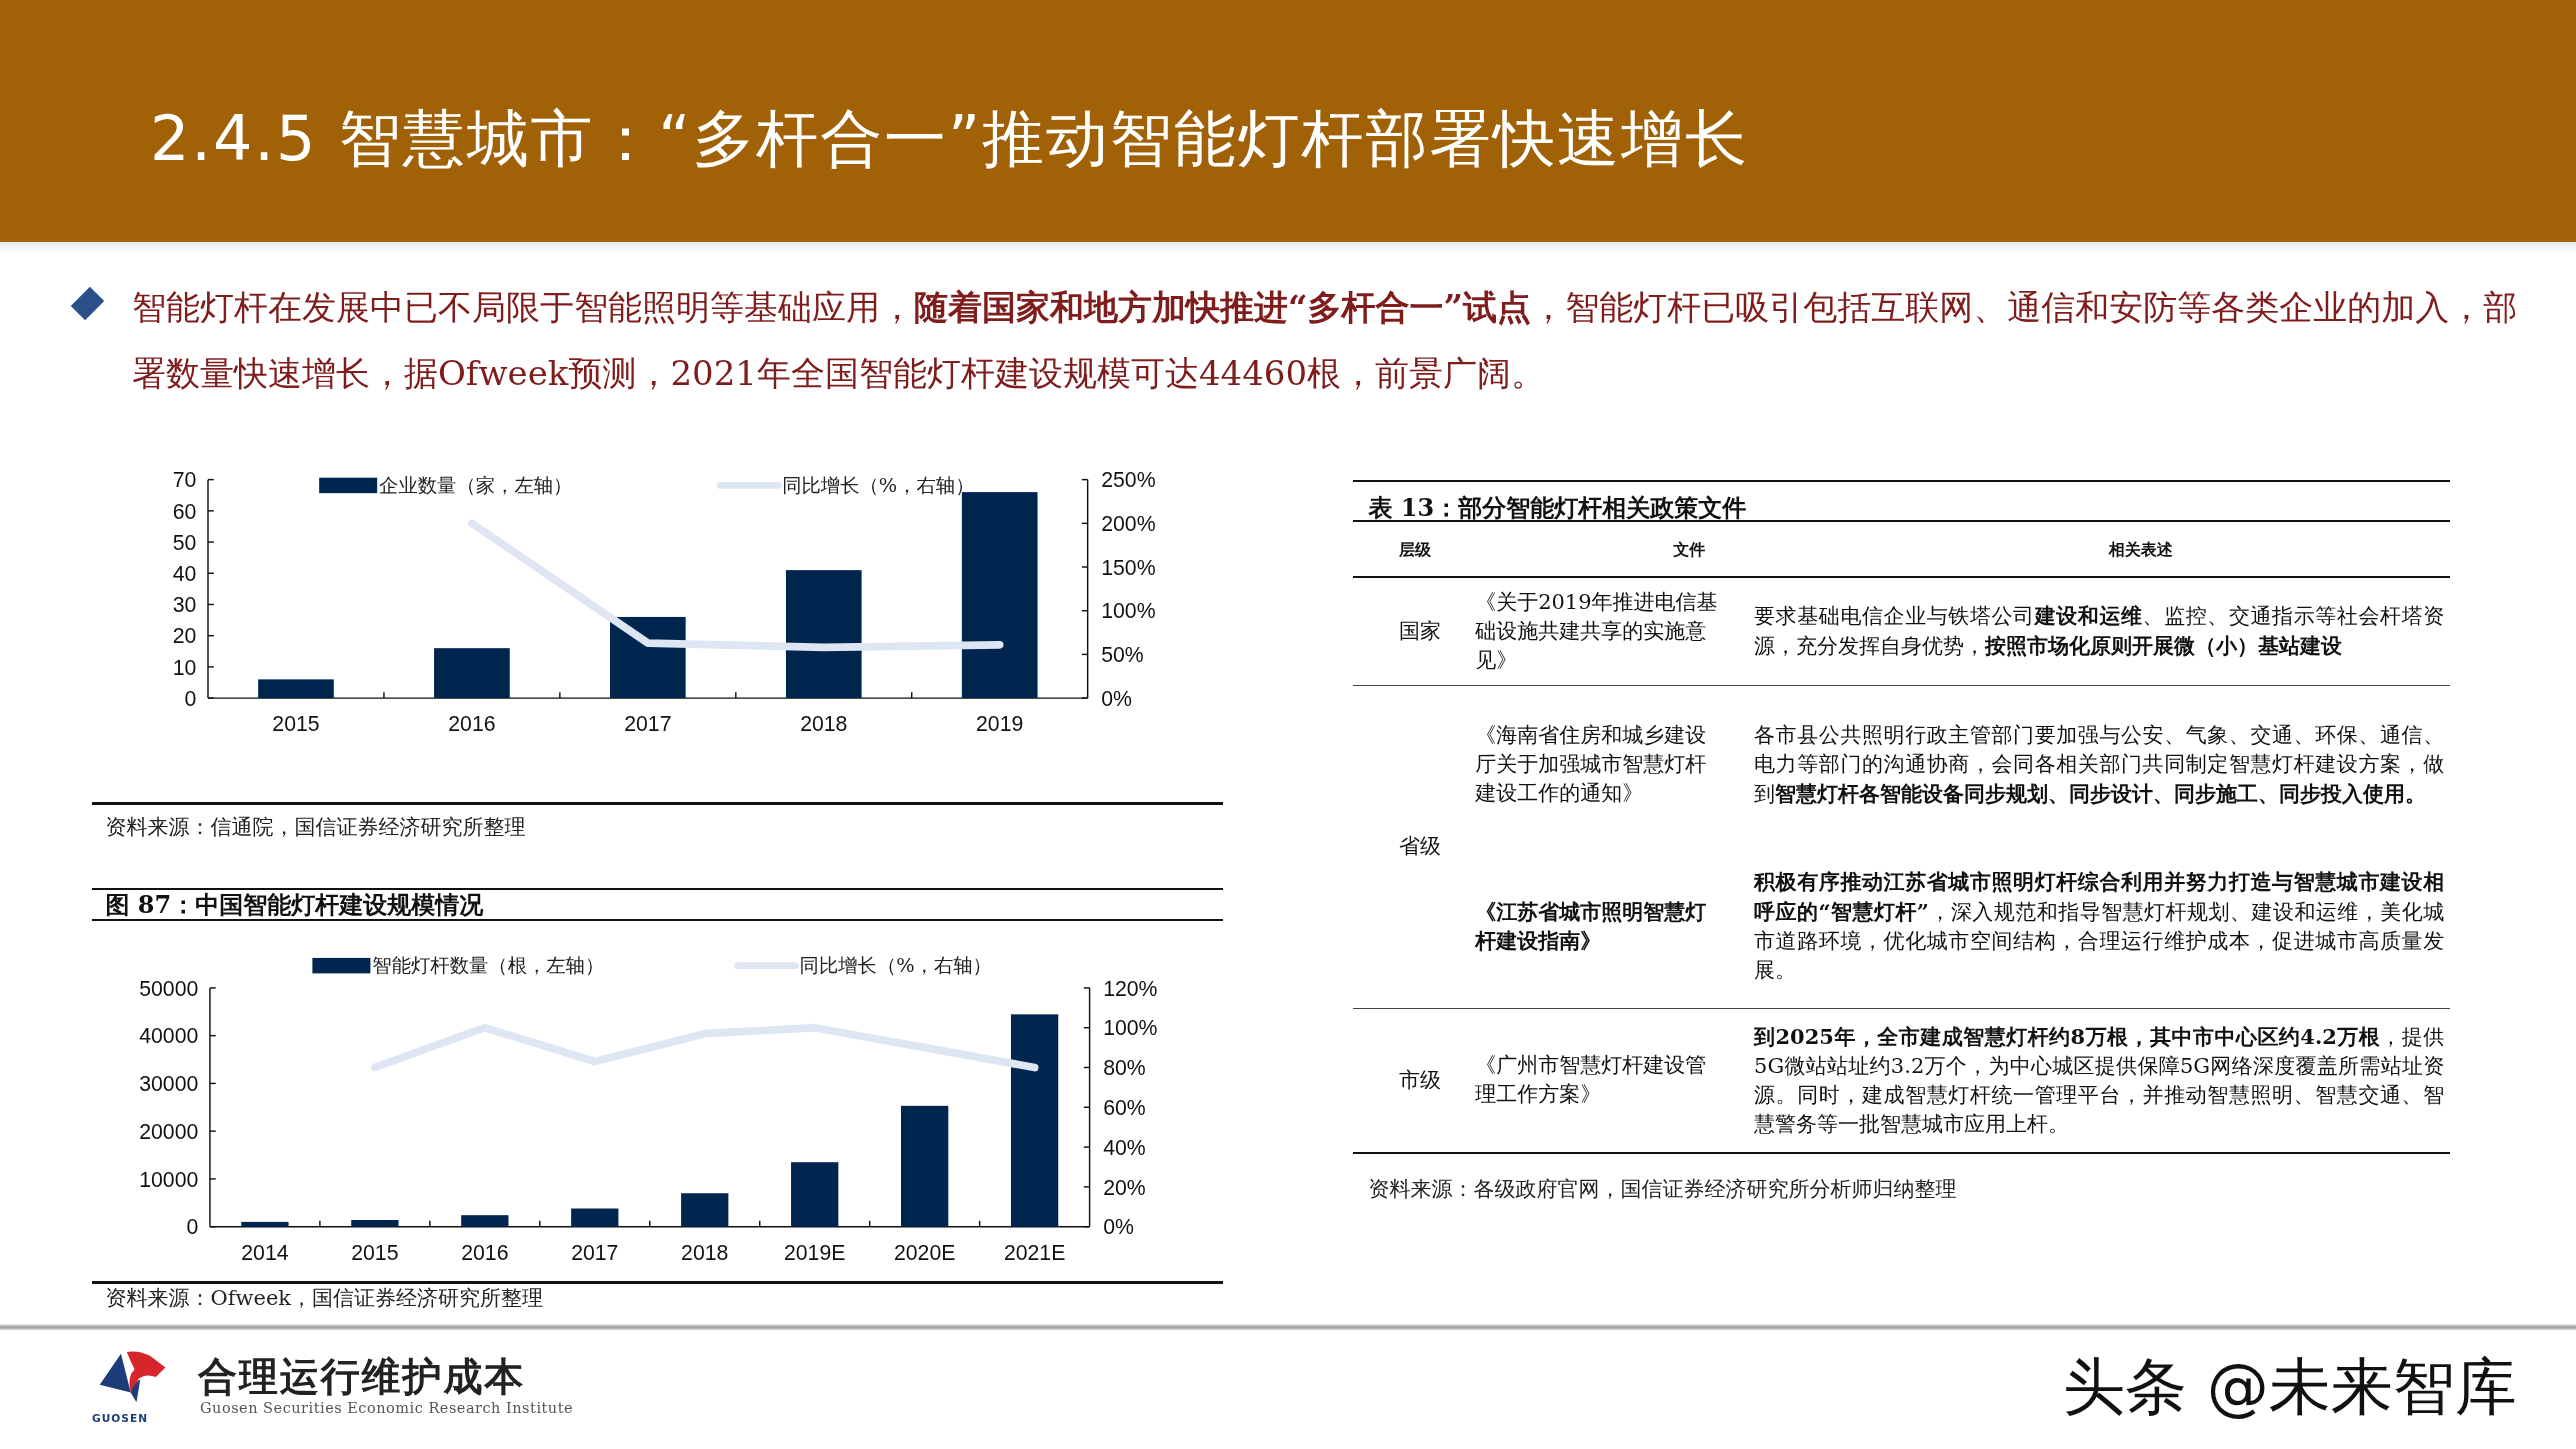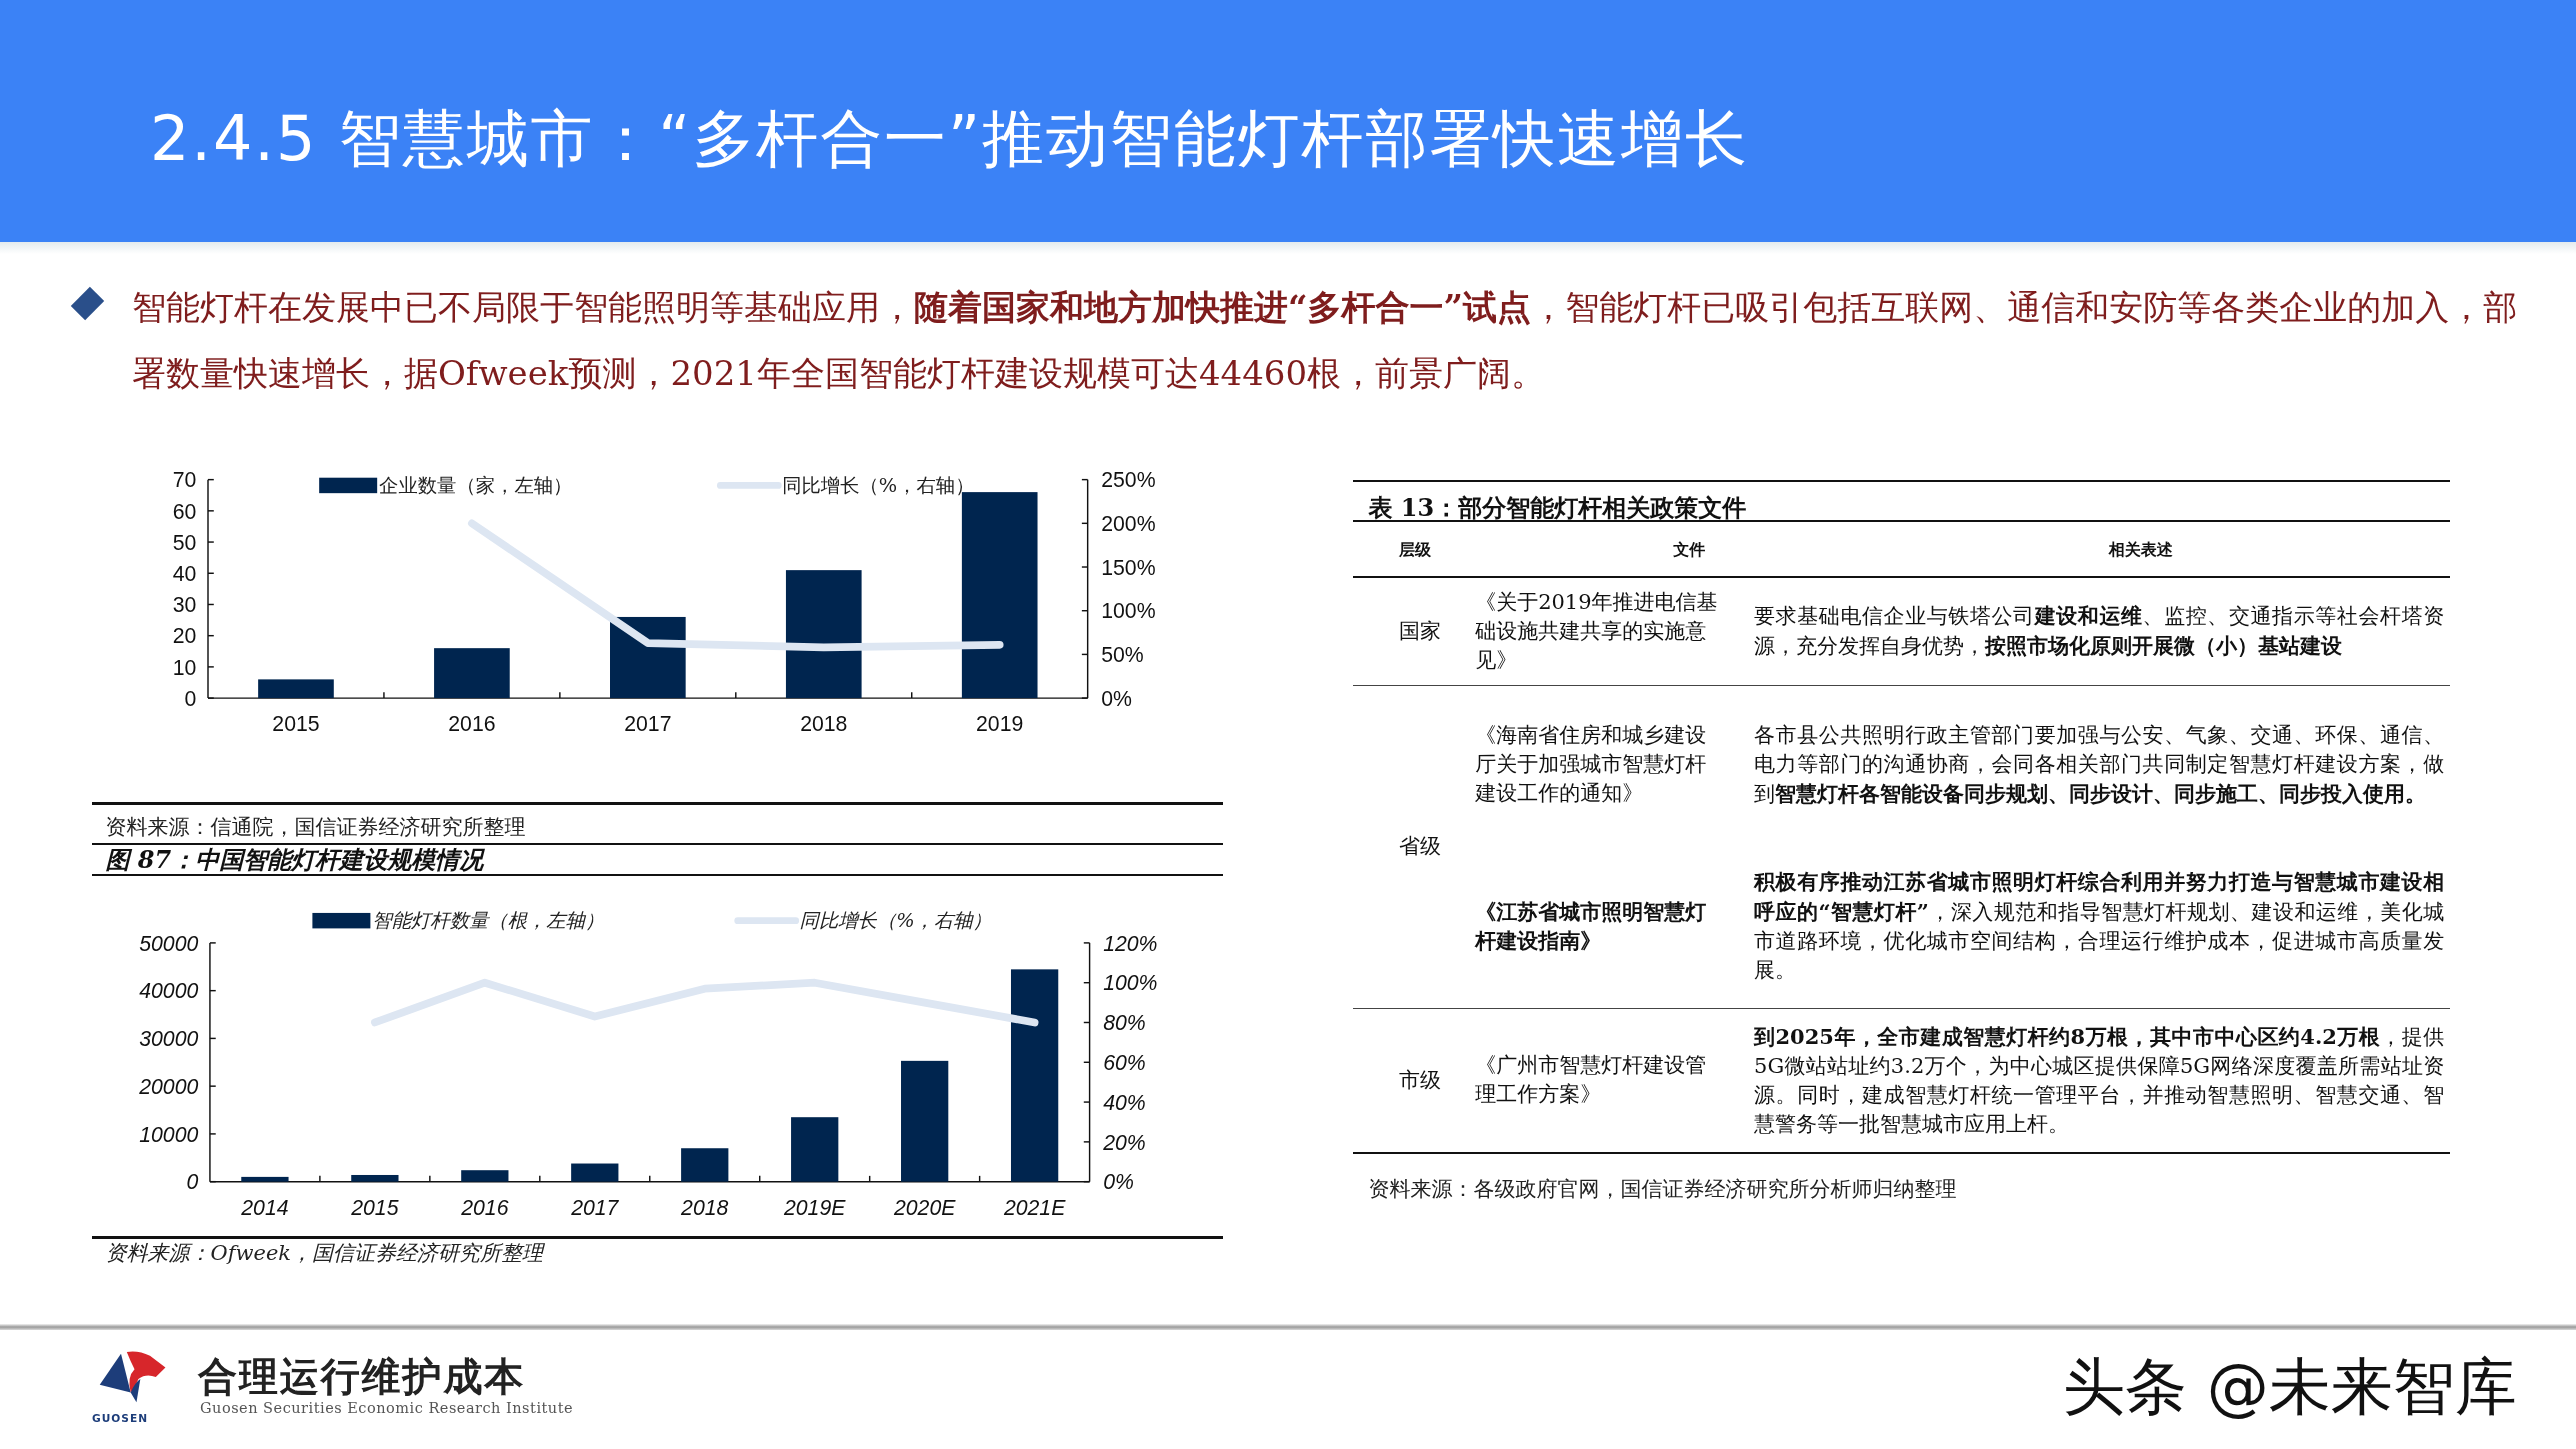--- a/index.html
+++ b/index.html
@@ -1,20 +1,20 @@
 <!DOCTYPE html>
 <html><head>
 <meta charset="utf-8">
 <style>
   * { box-sizing: border-box; margin: 0; padding: 0; }
   html, body { width: 2576px; height: 1449px; background: #ffffff; overflow: hidden; }
   body { position: relative; font-family: "DejaVu Serif", "Liberation Serif", serif; color: #111; }
 
   
-  .header { position: absolute; left: 0; top: 0; width: 2576px; height: 242px; background: #3b82f6; }
+  .header { position: absolute; left: 0; top: 0; width: 2576px; height: 242px; background: #a16207; }
   .header .title { position: absolute; left: 150px; top: 97px; font-family: "DejaVu Sans", "Liberation Sans", sans-serif; font-size: 62px; color: #ffffff; letter-spacing: 1.9px; white-space: nowrap; }
   .header-shadow { position: absolute; left: 0; top: 242px; width: 2576px; height: 11.6px; background: linear-gradient(#e4ebee, #ffffff); }
 
   
   .bullet { position: absolute; left: 70px; top: 274px; width: 2454px; }
   .bullet .diamond { position: absolute; left: 3.9px; top: 15.5px; width: 27px; height: 27px; background: #2a4f8a; transform: rotate(45deg) scale(0.75, 1); }
   .bullet .para { margin-left: 62px; font-size: 34px; line-height: 66px; color: #7f1d1d; }
   .bullet .para b { font-weight: bold; }
 
   
@@ -110,21 +110,21 @@
       <text x="757" y="276" text-anchor="middle" class="axis-text">2018</text>
       <rect x="717.87" y="109.62857142857143" width="78.26" height="132.37142857142857" fill="#00254f"></rect>
       <text x="939" y="276" text-anchor="middle" class="axis-text">2019</text>
       <rect x="899.87" y="28.91428571428571" width="78.26" height="213.0857142857143" fill="#00254f"></rect>
       <polyline points="393,61.19999999999999 575,185.048 757,189.56799999999998 939,186.856" fill="none" stroke="#dde6f2" stroke-width="8" stroke-linejoin="round" stroke-linecap="round"></polyline>
     </svg>
   <div class="fig-bottom-rule" style="top:377px;"></div>
   <div class="fig-source" style="top:388px;">资料来源：信通院，国信证券经济研究所整理</div>
 </div>
 
-<div class="figure" style="top:843px;height:435px;font-style:italic;">
+<div class="figure" style="top:888px;height:435px;">
   <div class="fig-title-row">图 87：中国智能灯杆建设规模情况</div>
   <svg class="chart-svg" id="chart87" style="top:39px;" width="1131" height="348" viewBox="0 0 1170 360">
       <rect x="228" y="32" width="60" height="16" fill="#00254f"></rect>
       <text x="290" y="47" class="legend-text">智能灯杆数量（根，左轴）</text>
       <line x1="668" y1="40" x2="728" y2="40" stroke="#dde6f2" stroke-width="7" stroke-linecap="round"></line>
       <text x="732" y="47" class="legend-text">同比增长（%，右轴）</text>
       <line x1="122" y1="63" x2="122" y2="310" stroke="#111" stroke-width="1.5"></line>
       <line x1="1032" y1="63" x2="1032" y2="310" stroke="#111" stroke-width="1.5"></line>
       <line x1="122" y1="310" x2="1032" y2="310" stroke="#111" stroke-width="1.5"></line>
       <line x1="122" y1="310" x2="128" y2="310" stroke="#111" stroke-width="1.5"></line>

